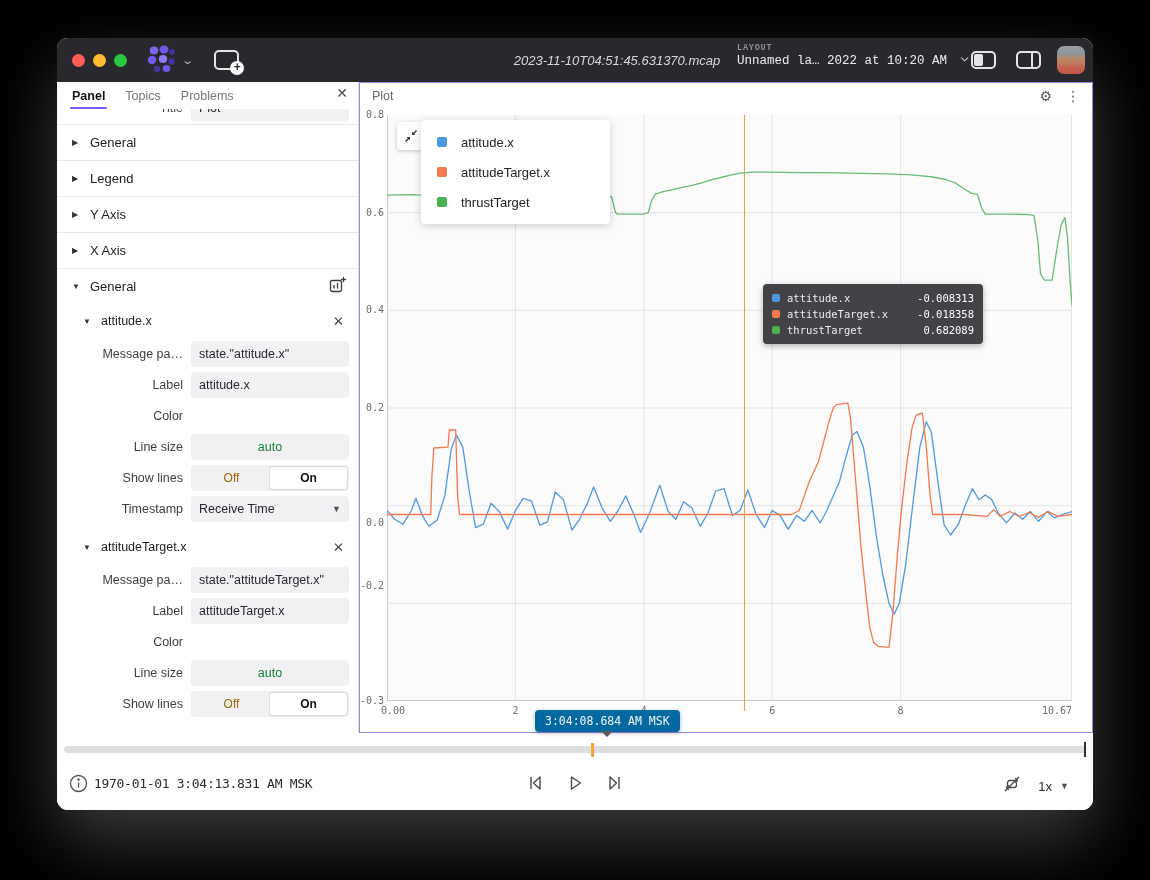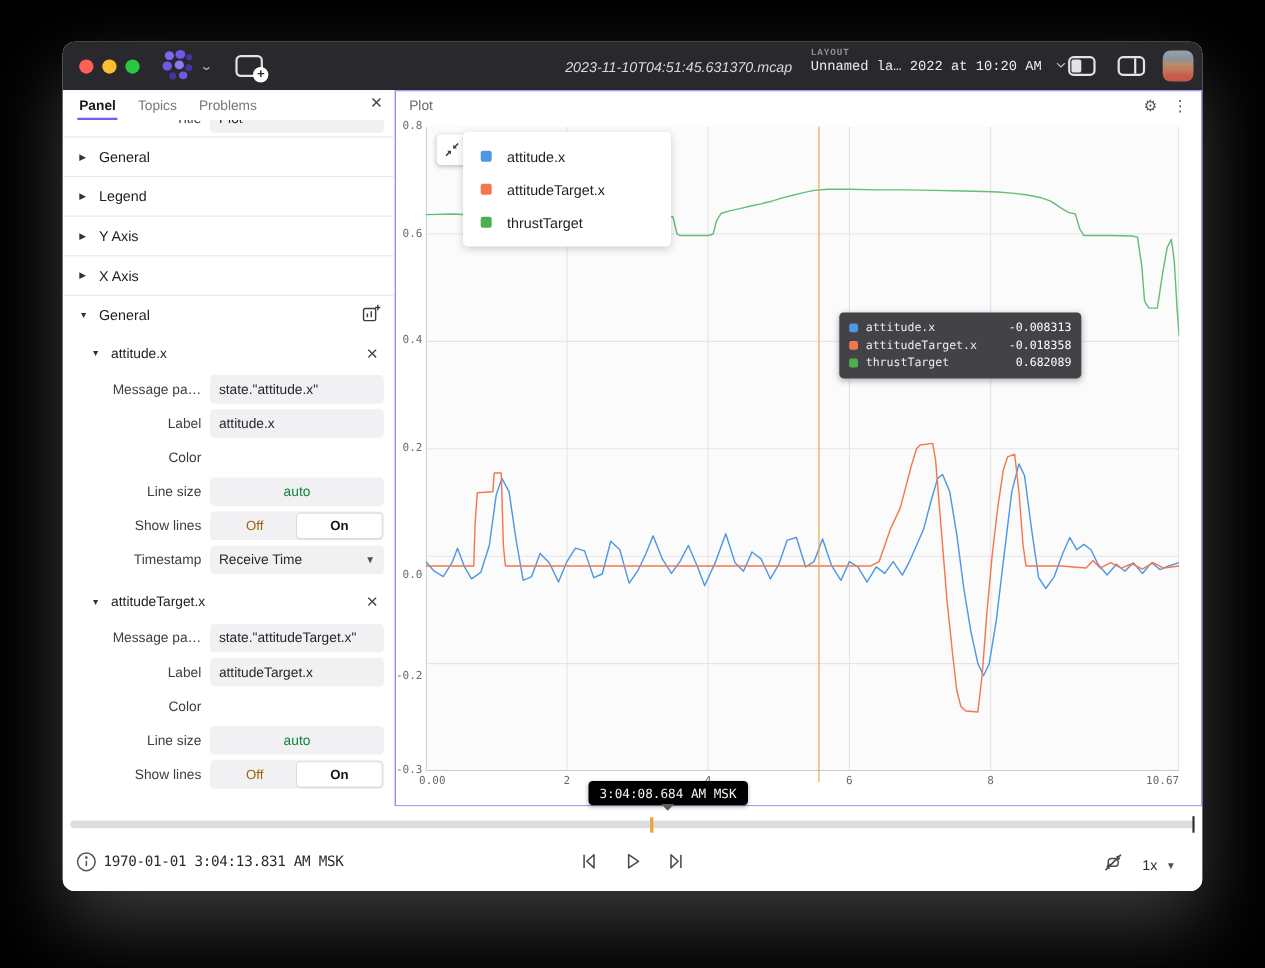--- a/index.html
+++ b/index.html
@@ -78,21 +78,21 @@
   .vt-row { display:flex; align-items:center; height:16px; font-family:"DejaVu Sans Mono",monospace; font-size:10.5px; }
   .vt-swatch { width:8px; height:8px; border-radius:2px; margin-right:7px; flex:none; }
   .vt-label { color:#ededef; flex:1; }
   .vt-value { color:#fff; font-weight:400; }
 
   
   .playback { position:absolute; left:0; right:0; bottom:0; height:77px; background:#fff; }
   .scrub-track { position:absolute; left:7px; right:7px; top:13px; height:7px; background:#dedee1; border-radius:4px; cursor:pointer; }
   .scrub-hover-tick { position:absolute; left:533px; top:10px; width:3px; height:14px; background:#f0a437; }
   .scrub-end-tick { position:absolute; right:7px; top:9px; width:2.5px; height:15px; background:#323236; }
-  .scrub-tooltip { position:absolute; left:478px; top:-23px; background:#000000; color:#f4f4f6; border-radius:4px; padding:4px 10px; font-family:"DejaVu Sans Mono",monospace; font-size:11.5px; white-space:nowrap; box-shadow:0 1px 4px rgba(0,0,0,.3); }
+  .scrub-tooltip { position:absolute; left:478px; top:-23px; background:#0369a1; color:#f4f4f6; border-radius:4px; padding:4px 10px; font-family:"DejaVu Sans Mono",monospace; font-size:11.5px; white-space:nowrap; box-shadow:0 1px 4px rgba(0,0,0,.3); }
   .scrub-tooltip::after { content:""; position:absolute; left:50%; bottom:-5px; transform:translateX(-50%); border:6px solid transparent; border-bottom:none; border-top:6px solid #5a5a5f; }
   .pb-row { position:absolute; left:0; right:0; top:30px; height:40px; }
   .pb-info { position:absolute; left:12px; top:11px; cursor:pointer; }
   .pb-time { position:absolute; left:37px; top:13px; font-family:"DejaVu Sans Mono",monospace; font-size:13px; color:#2b2b2f; letter-spacing:-.3px; }
   .pb-transport { position:absolute; left:50%; transform:translateX(-50%); top:10px; display:flex; gap:20px; }
   .pb-btn { cursor:pointer; }
   .pb-right { position:absolute; right:24px; top:11px; display:flex; align-items:center; gap:16px; }
   .pb-speed { font-size:13px; color:#2b2b2f; display:flex; align-items:center; gap:8px; cursor:pointer; }
   .pb-speed .sel-chev { font-size:9px; color:#515155; }
 </style>
@@ -271,21 +271,21 @@
             <polyline points="0.0,395.5 7.7,404.3 16.0,409.2 24.4,395.5 28.9,383.3 35.3,400.4 41.7,411.2 50.1,405.3 57.8,380.9 64.2,334.5 69.3,319.9 75.8,332.1 82.2,376.0 88.6,412.6 96.3,409.2 104.0,388.2 112.3,396.5 120.7,414.1 128.4,395.5 136.1,383.3 144.4,385.8 152.8,410.2 160.5,406.8 168.2,377.0 176.5,384.8 184.9,415.1 192.6,404.3 200.3,388.2 206.7,372.1 215.1,393.1 223.4,406.3 231.1,395.5 238.8,380.9 247.2,400.4 253.6,417.5 263.2,396.5 272.8,370.2 281.2,396.5 288.9,404.3 296.6,386.8 304.9,393.1 313.3,411.2 321.0,398.0 328.7,376.0 337.0,373.6 345.4,400.4 353.1,395.5 360.8,375.0 369.1,399.5 377.5,412.6 385.2,395.5 392.9,400.4 401.2,414.1 409.6,400.4 417.3,406.3 425.0,395.5 433.3,407.8 439.8,395.5 446.2,380.9 452.6,366.2 459.0,341.8 465.4,319.9 469.9,316.4 476.4,332.1 482.8,371.1 489.2,420.0 495.6,459.0 502.0,488.3 507.2,499.1 512.3,488.3 518.7,449.3 525.1,395.5 532.8,332.1 539.3,306.7 544.4,317.4 550.8,366.2 557.2,410.2 563.7,420.0 571.4,409.2 579.1,388.2 585.5,373.6 591.9,384.8 598.3,379.9 604.8,384.8 611.2,398.0 619.5,407.8 627.9,398.0 635.6,404.3 643.3,396.5 651.6,406.3 660.0,396.5 667.7,402.9 675.4,399.5 685.0,396.5" fill="none" stroke="#4e98e2" stroke-width="1.3" stroke-linejoin="round"></polyline>
             <polyline points="0.0,399.5 43.7,399.5 44.9,361.4 46.9,333.0 61.0,332.1 62.3,315.0 68.7,315.0 70.6,380.9 72.5,399.5 160.5,399.5 256.8,399.5 356.9,399.5 404.5,399.5 412.2,395.5 417.3,380.9 422.4,366.2 426.9,356.5 431.4,346.7 436.6,327.2 441.7,307.6 446.2,293.0 449.4,289.6 460.9,288.1 463.5,302.8 468.7,366.2 473.8,429.7 478.9,478.6 482.8,512.7 486.6,527.4 491.1,531.3 502.0,532.3 505.9,498.1 510.4,439.5 514.9,390.7 520.0,346.7 525.1,312.5 529.0,300.3 535.4,297.9 539.3,332.1 543.1,380.9 545.7,399.5 577.8,399.5 600.3,401.4 606.7,394.6 613.1,401.4 622.7,396.5 632.4,401.4 642.0,397.5 651.6,402.4 661.2,396.5 670.9,401.4 685.0,399.5" fill="none" stroke="#f5774d" stroke-width="1.3" stroke-linejoin="round"></polyline>
             <polyline points="0.0,80.1 25.7,79.6 51.4,81.1 77.0,81.6 102.7,81.6 128.4,81.1 154.1,82.0 179.8,82.0 205.4,81.6 224.7,82.0 228.5,97.7 231.1,99.1 256.8,99.1 261.3,97.7 264.5,85.5 268.4,79.1 276.1,76.7 285.7,74.7 295.3,72.3 304.9,70.3 314.6,67.9 324.2,64.9 333.8,62.5 343.5,60.1 353.1,58.1 365.9,57.1 385.2,57.1 410.9,57.6 436.6,57.6 462.2,58.1 487.9,58.6 507.2,59.1 520.0,59.6 532.8,60.6 545.7,62.0 558.5,64.5 568.2,67.9 577.8,74.2 584.2,78.1 590.6,79.6 594.5,92.8 598.3,99.1 622.7,99.1 642.0,99.6 647.1,100.6 651.0,127.0 653.5,158.7 657.4,165.1 665.1,165.1 670.2,131.8 674.1,109.9 677.9,102.6 680.5,122.1 683.1,166.0 685.0,190.5" fill="none" stroke="#66bd75" stroke-width="1.3" stroke-linejoin="round"></polyline>
           </svg>
         <div id="y-ticks">
             <span class="ytick" style="top: 0px;">0.8</span>
             <span class="ytick" style="top: 97.6667px;">0.6</span>
             <span class="ytick" style="top: 195.333px;">0.4</span>
             <span class="ytick" style="top: 293px;">0.2</span>
             <span class="ytick" style="top: 392px; margin-top: 16px;">0.0</span>
-            <span class="ytick" style="top: 500px;">-0.2</span>
+            <span class="ytick" style="top: 471px;">-0.2</span>
             <span class="ytick" style="top: 586px;">-0.3</span>
           </div>
         <div id="x-ticks">
             <span class="xtick" style="left: 27px; transform: translateX(-6px);">0.00</span>
             <span class="xtick" style="left: 155.397px; transform: translateX(-50%);">2</span>
             <span class="xtick" style="left: 283.795px; transform: translateX(-50%);">4</span>
             <span class="xtick" style="left: 412.192px; transform: translateX(-50%);">6</span>
             <span class="xtick" style="left: 540.59px; transform: translateX(-50%);">8</span>
             <span class="xtick" style="left: 712px; transform: translateX(-100%);">10.67</span>
           </div>

